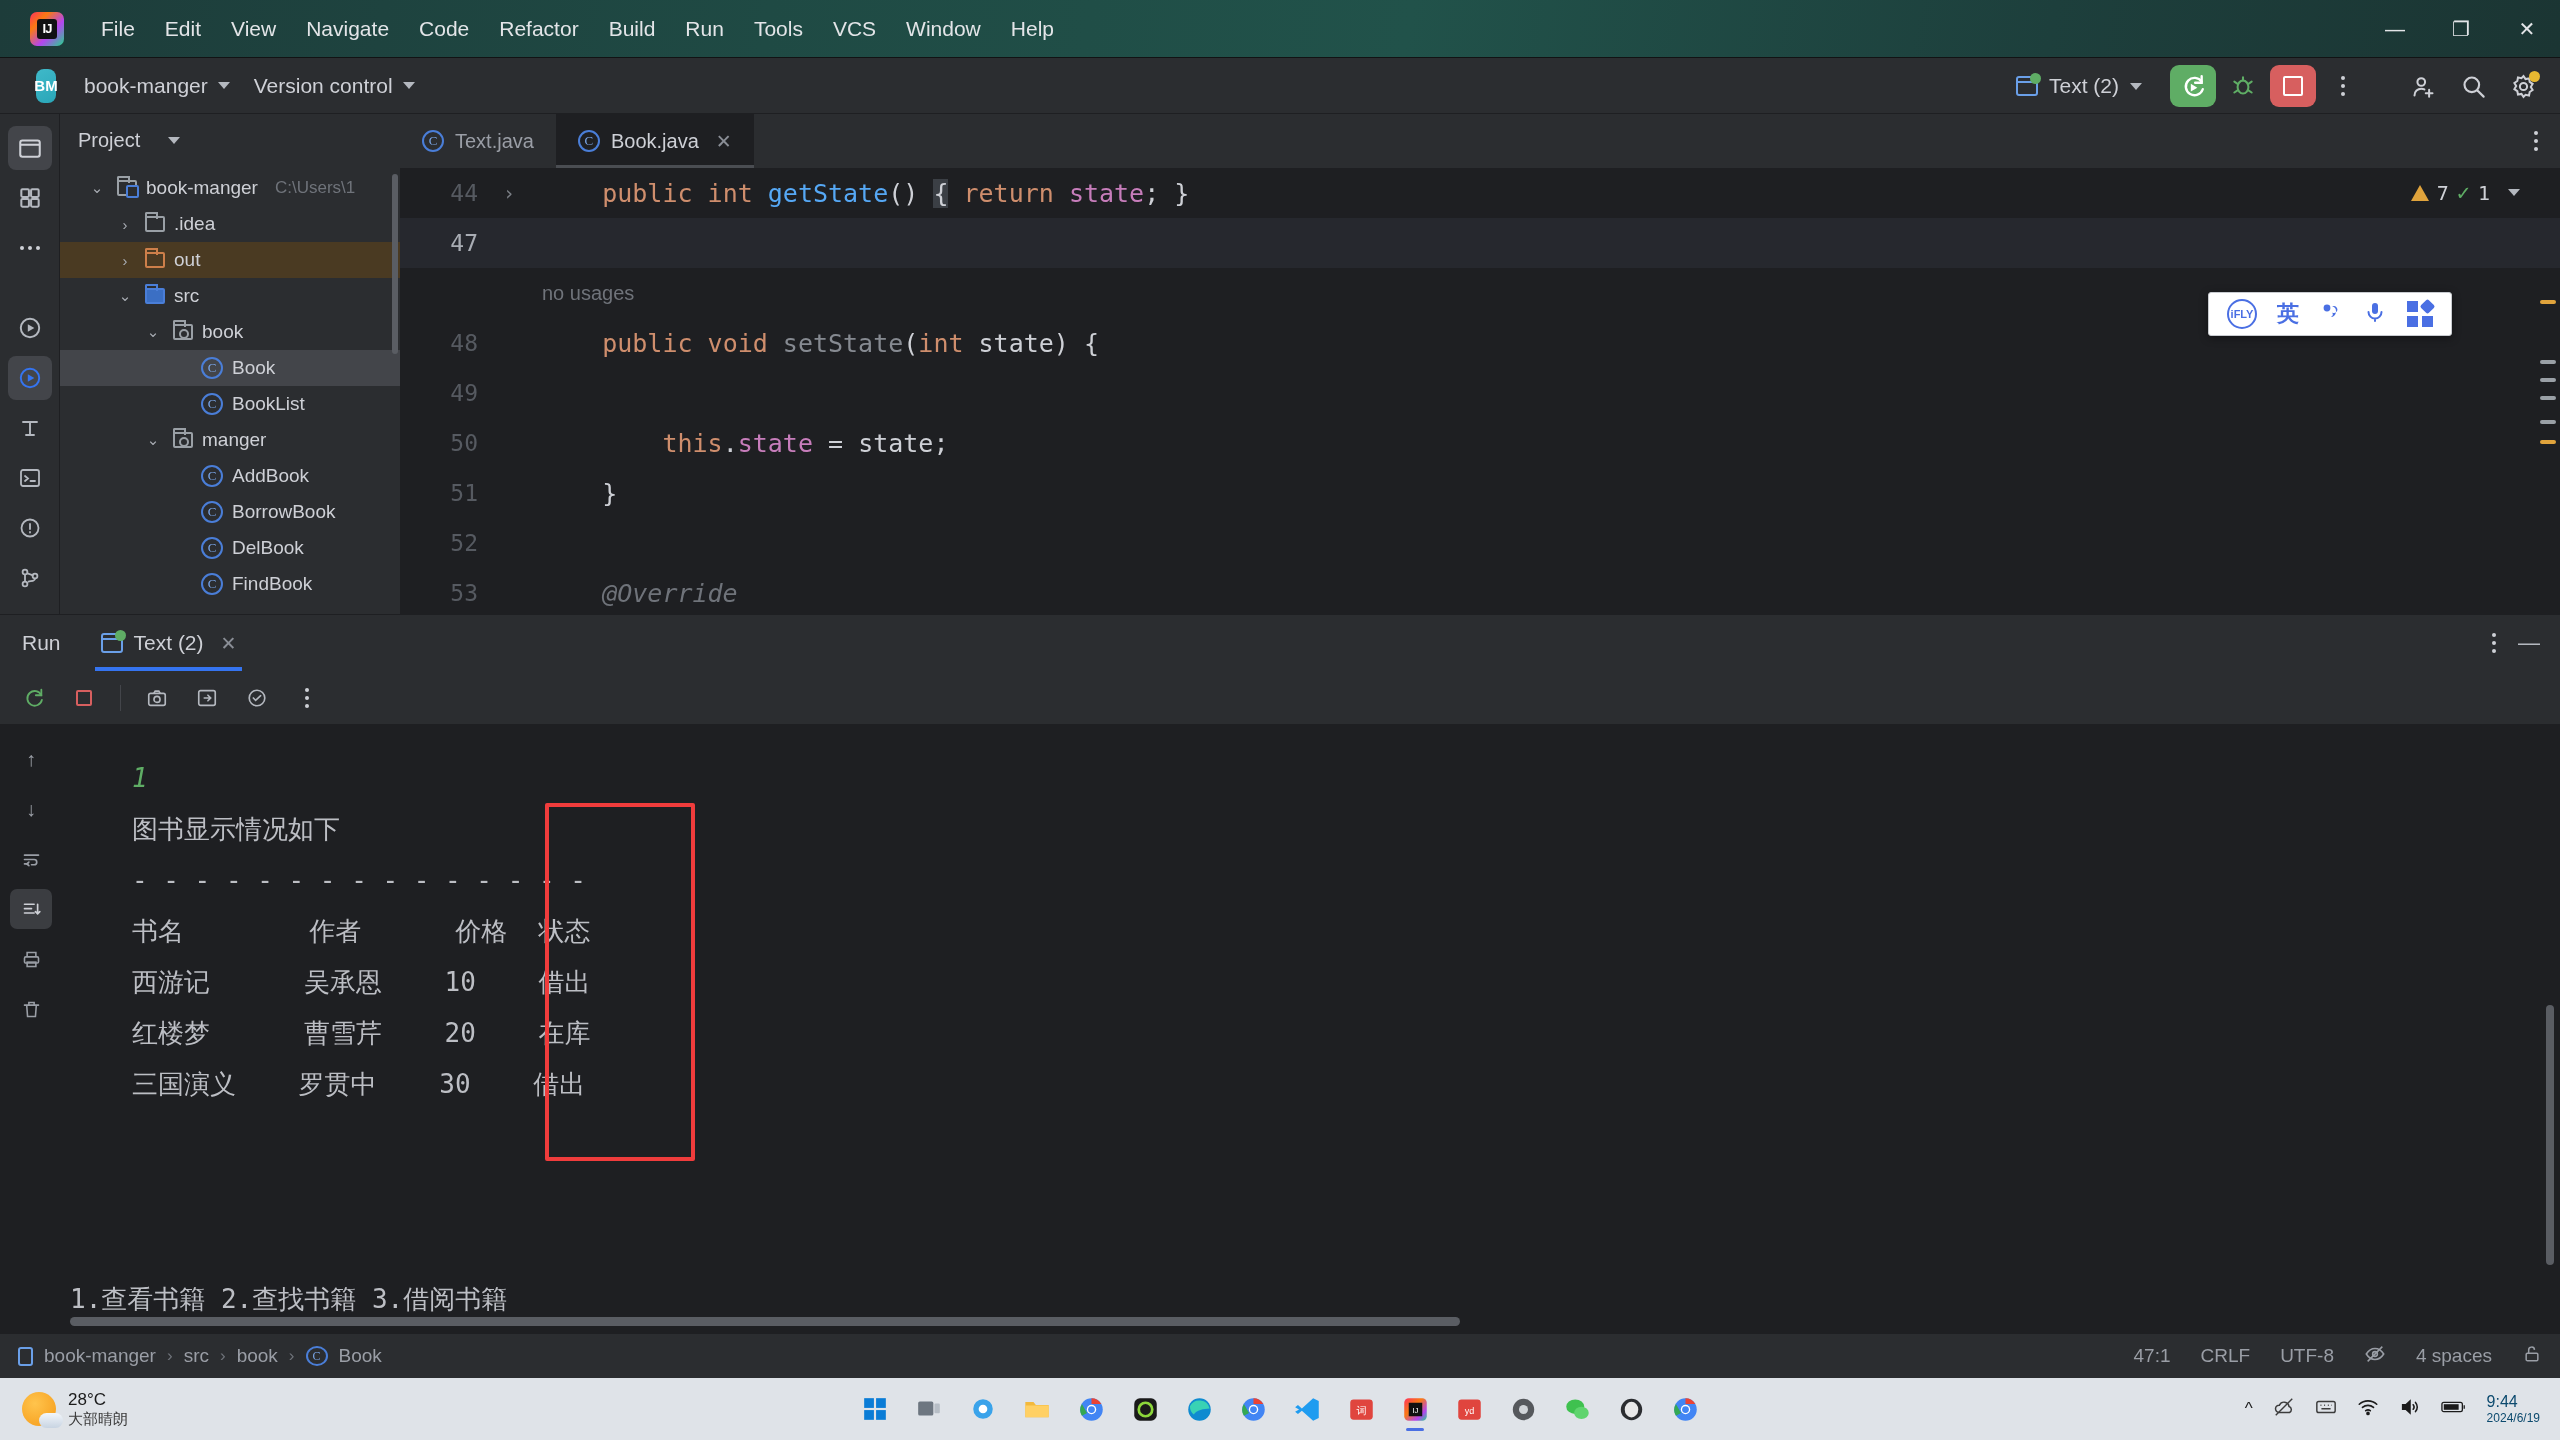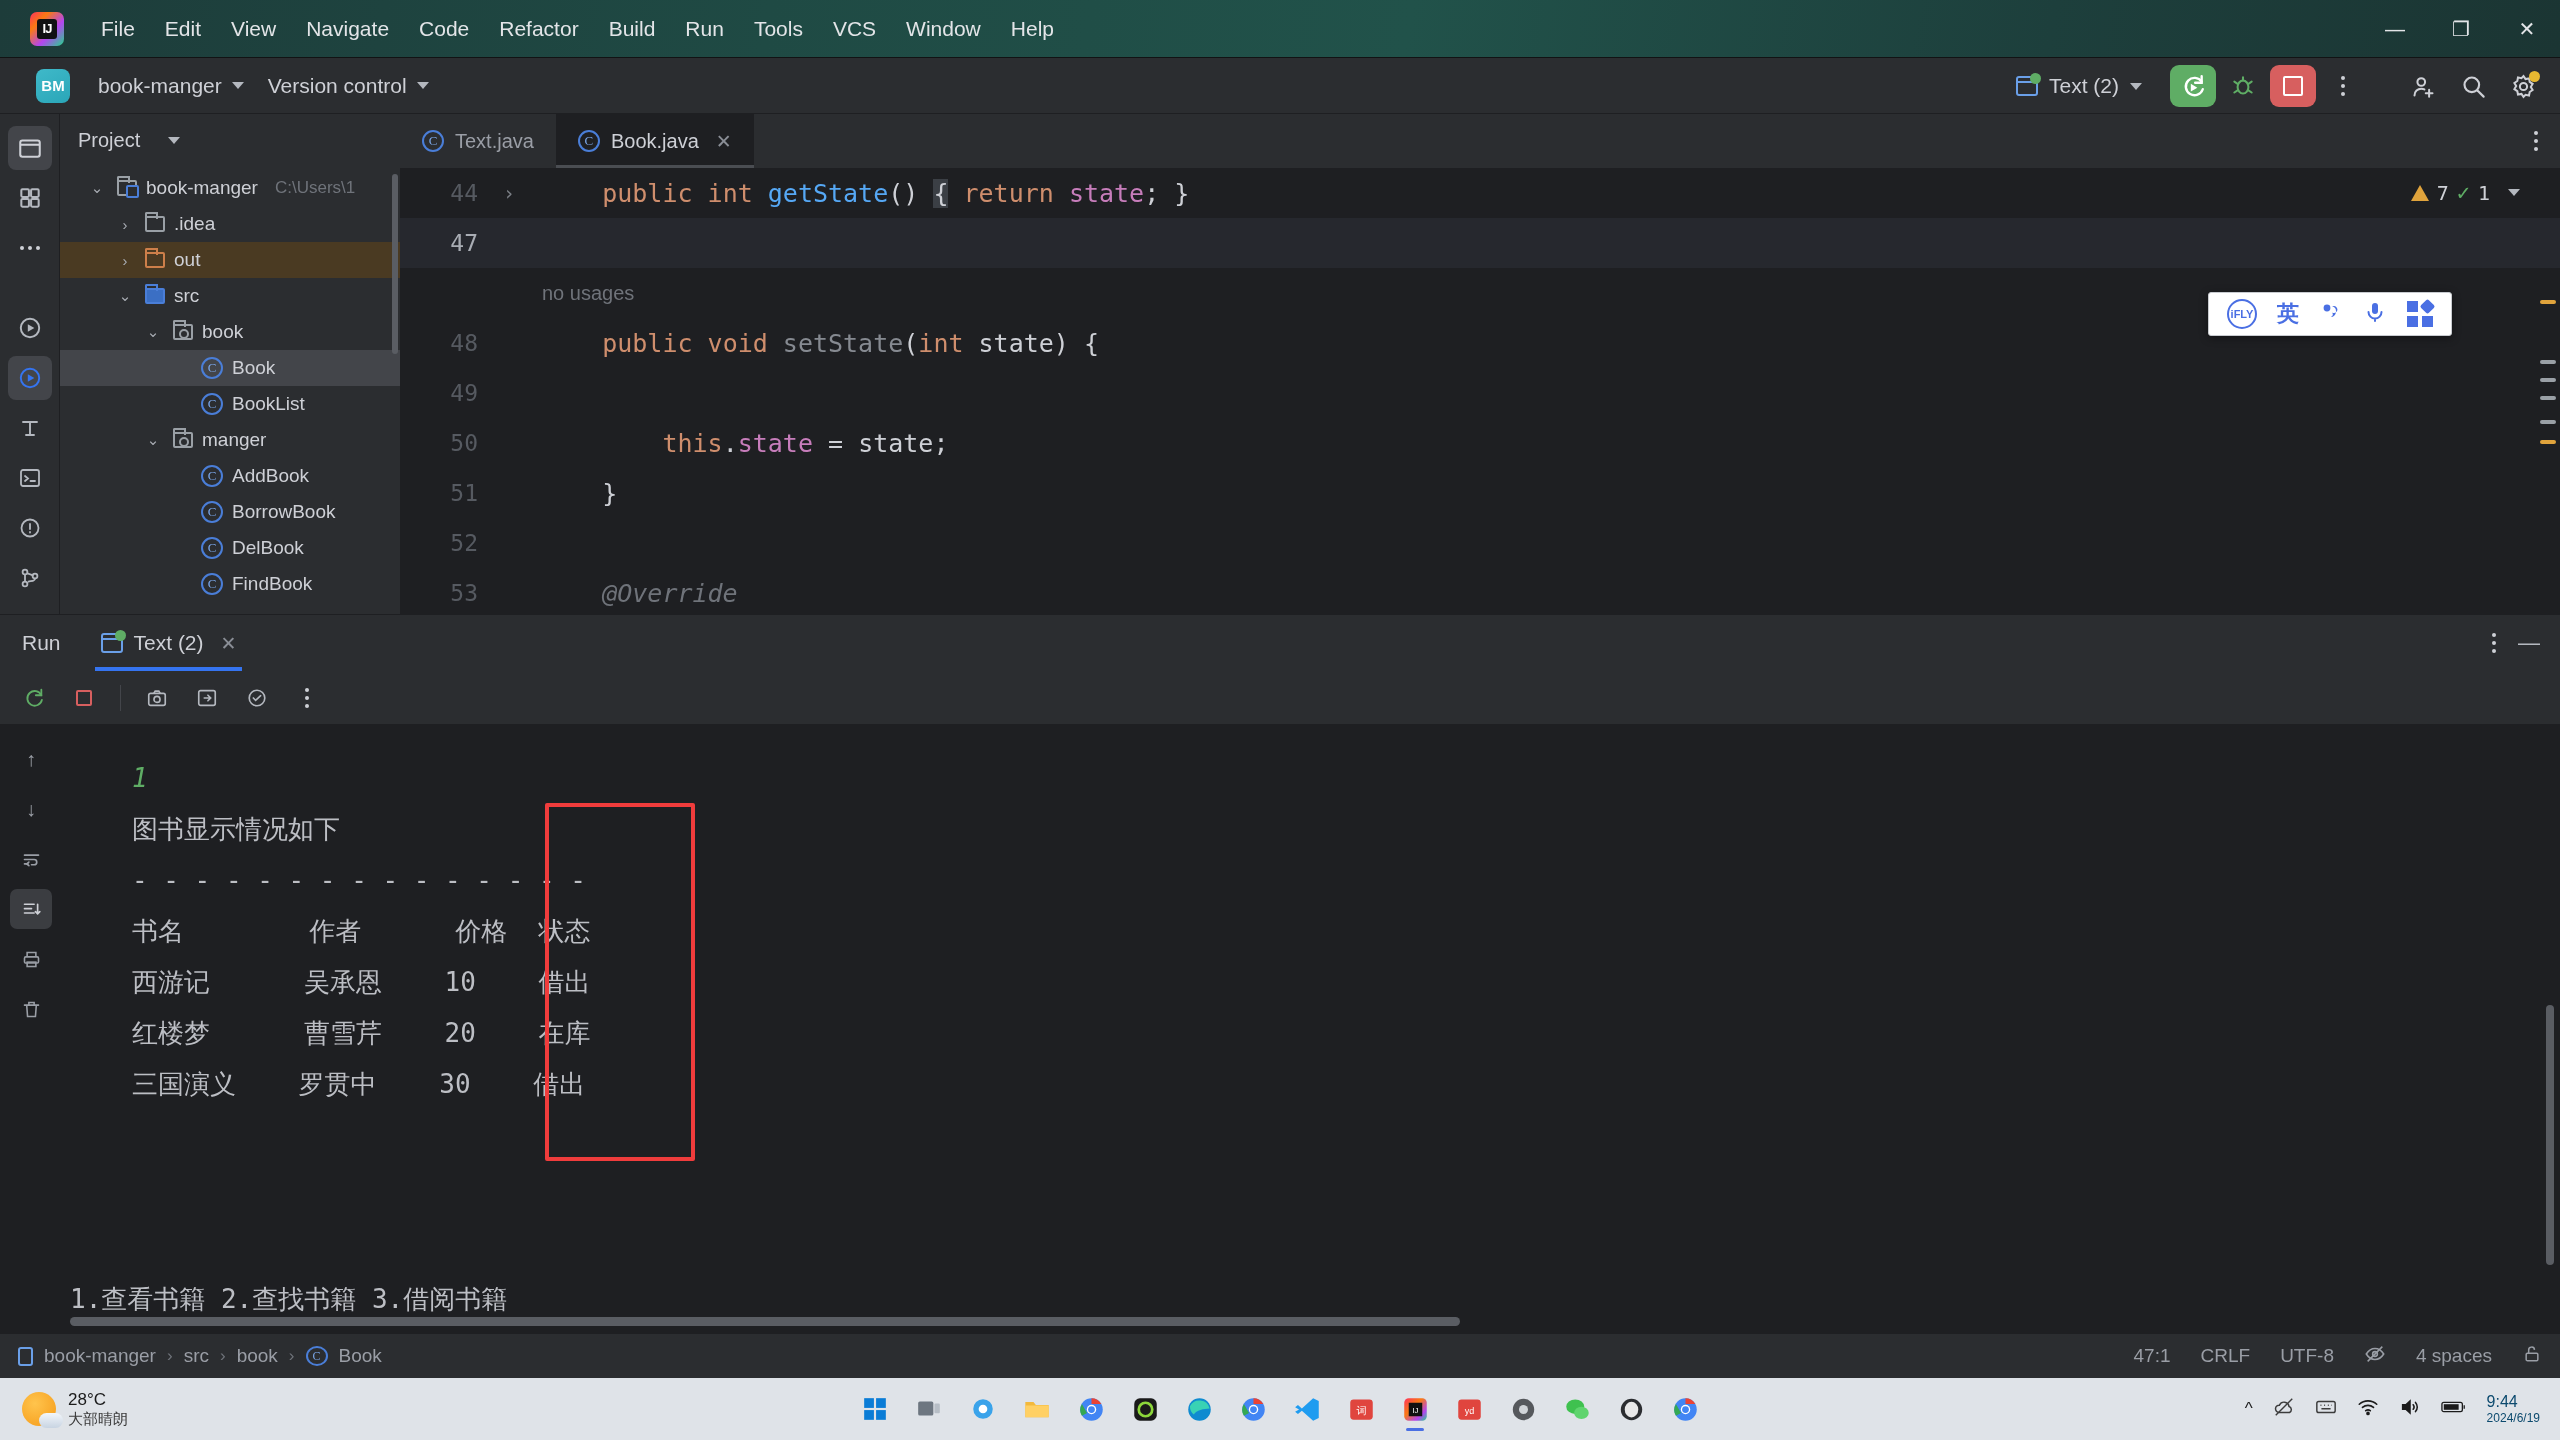--- a/index.html
+++ b/index.html
@@ -25,21 +25,21 @@
     font-size:13px;font-weight:bold;display:flex;align-items:center;justify-content:center;letter-spacing:-1px;}
   .menuitem { font-size:21px; color:#e3e5e8; padding:6px 15px; cursor:default; white-space:nowrap; }
   .win-ctrls { position:absolute; right:0; top:0; height:58px; display:flex; align-items:center; }
   .wbtn { width:66px; height:58px; display:flex;align-items:center;justify-content:center;color:#e3e5e8;font-size:20px;}
 
   
   .toolbar {
     height:56px; flex:0 0 56px; background:#2b2d30; display:flex; align-items:center;
     padding:0 14px; border-bottom:1px solid #1e1f22; position:relative;
   }
-  .bm-badge { width:34px;height:34px;border-radius:8px;background:linear-gradient(150deg,#3fb9c9,#2aa6b8);
+  .bm-badge { width:20px;height:34px;border-radius:8px;background:linear-gradient(150deg,#3fb9c9,#2aa6b8);
     color:#fff;font-size:15px;font-weight:bold;display:flex;align-items:center;justify-content:center;margin:0 16px 0 22px;}
   .tb-chip { font-size:21px;color:#ced0d6;display:flex;align-items:center;gap:10px;padding:6px 12px;border-radius:6px;cursor:default;}
   .chev { width:0;height:0;border-left:6px solid transparent;border-right:6px solid transparent;border-top:7px solid #b4b8bf;}
   .tb-right { position:absolute; right:14px; top:0; height:56px; display:flex; align-items:center; gap:4px;}
   .runcfg { display:flex;align-items:center;gap:11px;font-size:21px;color:#ced0d6;padding:5px 10px;border-radius:6px;}
   .cfg-ico{position:relative;width:22px;height:20px;border:2px solid #6a9fe8;border-radius:3px;}
   .cfg-ico::before{content:"";position:absolute;left:0;right:0;top:3px;height:2px;background:#6a9fe8;}
   .cfg-ico::after{content:"";position:absolute;right:-5px;top:-5px;width:11px;height:11px;border-radius:50%;background:#5fad65;}
   .btn-green{width:46px;height:42px;border-radius:9px;background:#5fad65;display:flex;align-items:center;justify-content:center;margin-left:14px;}
   .btn-red{width:46px;height:42px;border-radius:9px;background:#d75f5f;display:flex;align-items:center;justify-content:center;}

